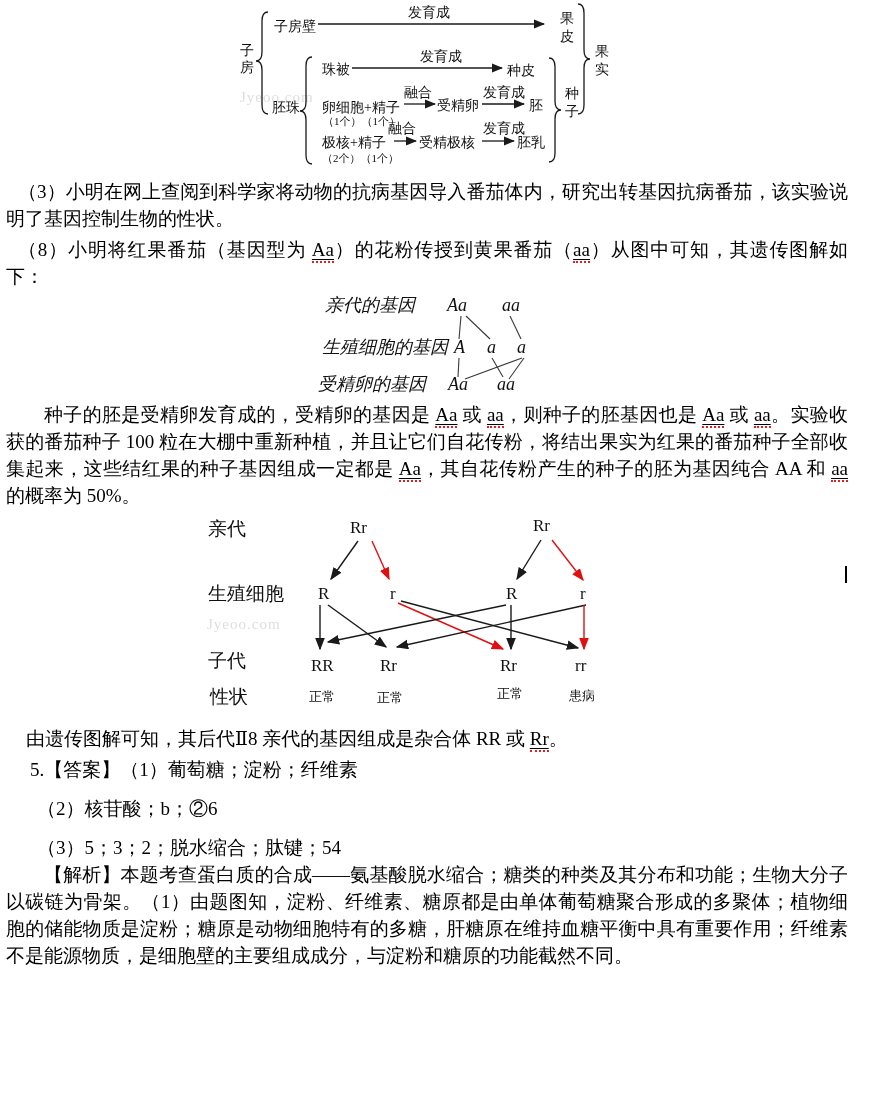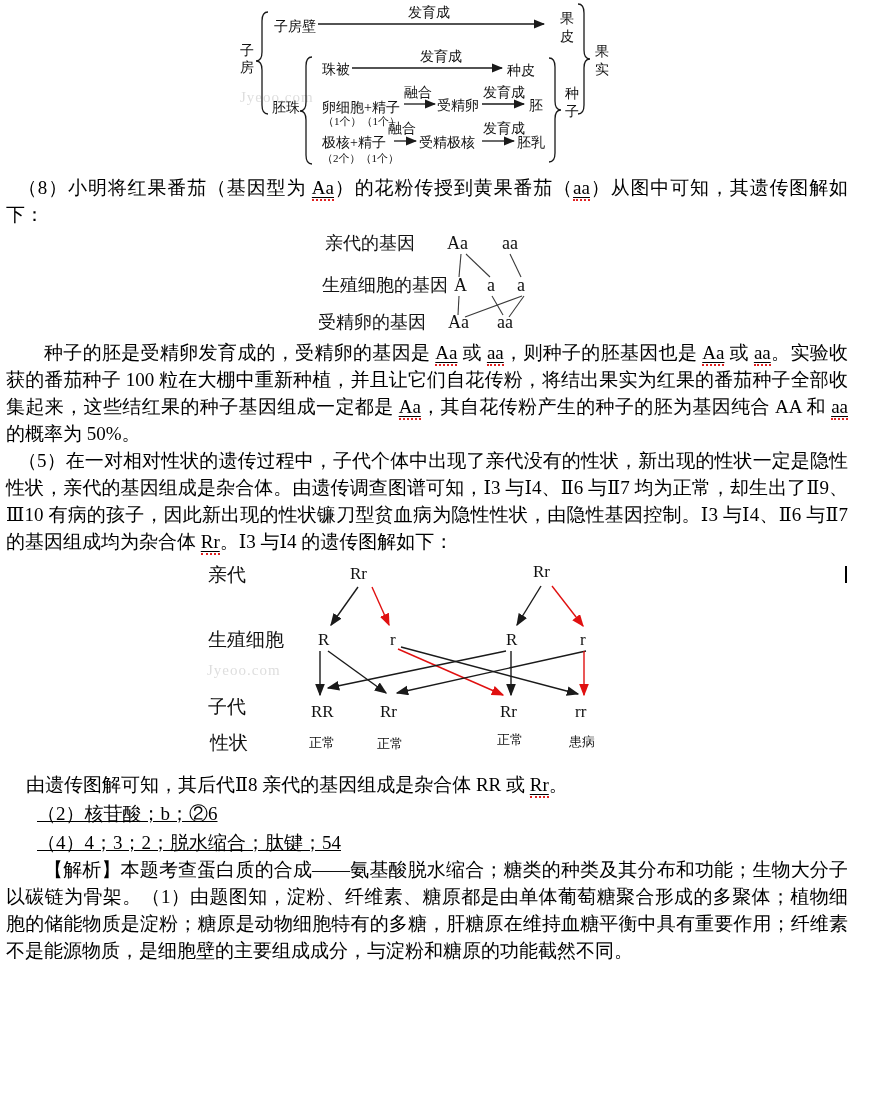--- a/index.html
+++ b/index.html
@@ -5,26 +5,26 @@
   html,body{margin:0;padding:0;background:#fff;}
   body{width:874px;height:1112px;position:relative;overflow:hidden;
        font-family:"Liberation Serif","DejaVu Serif",serif;color:#000;}
   .page{padding:2px 26px 0 6px;}
   .para{margin:0;font-size:19px;line-height:27px;text-align:justify;}
   .ind2{text-indent:38px;}
   .ind1{text-indent:12px;}
   .indA{text-indent:24px;}
   .indB{text-indent:31px;}
   .indC{text-indent:20px;}
-  .mt8{margin-top:8px;}.mt4{margin-top:4px;}.mt2{margin-top:2px;text-decoration:underline;}
+  .mt8{margin-top:8px;}.mt4{margin-top:4px;}.mt2{margin-top:12px;}
   .gene{text-decoration:underline;text-underline-offset:3px;
         border-bottom:2px dotted #e02020;padding-bottom:1px;}
   figure{margin:0;padding:0;}
   .fig1{margin-left:232px;margin-top:0;}
-  .figG1{margin-left:304px;margin-top:2px;}
+  .figG1{margin-left:304px;margin-top:2px;font-style:italic;}
   .figG2{margin-left:194px;margin-top:4px;margin-bottom:16px;}
   svg{display:block;}
   svg text{font-family:"Liberation Serif","DejaVu Serif",serif;fill:#111;}
   .dlab{font-size:14px;}
   .dsmall{font-size:11px;}
   .glab{font-size:18px;}
   .gtype{font-size:18px;}
   .g2lab{font-size:19px;}
   .g2type{font-size:17px;}
   .trait{font-size:13px;}
@@ -87,20 +87,21 @@
       <text class="dlab" x="245" y="131">发育成</text>
       <line x1="244" y1="139" x2="276" y2="139" stroke="#1a1a1a" stroke-width="1.3" marker-end="url(#ahb)"></line>
       <text class="dlab" x="279" y="145">胚乳</text>
 
       <path d="M311,56 Q317,56 317,65 L317,99 Q317,108 323,108 Q317,108 317,117 L317,151 Q317,160 311,160" stroke="#1a1a1a" fill="none" stroke-width="1.3"></path>
       <text class="dlab" x="327" y="96">种</text>
       <text class="dlab" x="327" y="114">子</text>
     </svg>
   </figure>
 
+  <p class="para ind1 mt8"><span>（3）小明在网上查阅到科学家将动物的抗病基因导入番茄体内，研究出转基因抗病番茄，该实验说明了基因控制生物的性状。</span></p>
   <p class="para ind1 mt4"><span>（8）小明将红果番茄（基因型为 </span><span class="gene">Aa</span><span>）的花粉传授到黄果番茄（</span><span class="gene">aa</span><span>）从图中可知，其遗传图解如下：</span></p>
 
   <figure class="figG1">
     <svg width="230" height="105" viewBox="0 0 230 105">
       <text class="glab" x="15" y="19">亲代的基因</text>
       <text class="gtype" x="137" y="19">Aa</text>
       <text class="gtype" x="192" y="19">aa</text>
       <text class="glab" x="12" y="61">生殖细胞的基因</text>
       <text class="gtype" x="144" y="61">A</text>
       <text class="gtype" x="177" y="61">a</text>
@@ -114,21 +115,20 @@
         <line x1="200" y1="24" x2="211" y2="47"></line>
         <line x1="149" y1="66" x2="148" y2="85"></line>
         <line x1="212" y1="66" x2="155" y2="87"></line>
         <line x1="182" y1="66" x2="193" y2="85"></line>
         <line x1="214" y1="66" x2="199" y2="87"></line>
       </g>
     </svg>
   </figure>
 
   <p class="para ind2 mt4"><span>种子的胚是受精卵发育成的，受精卵的基因是 </span><span class="gene">Aa</span><span> 或 </span><span class="gene">aa</span><span>，则种子的胚基因也是 </span><span class="gene">Aa</span><span> 或 </span><span class="gene">aa</span><span>。实验收获的番茄种子 100 粒在大棚中重新种植，并且让它们自花传粉，将结出果实为红果的番茄种子全部收集起来，这些结红果的种子基因组成一定都是 </span><span class="gene">Aa</span><span>，其自花传粉产生的种子的胚为基因纯合 AA 和 </span><span class="gene">aa</span><span> 的概率为 50%。</span></p>
-  <p class="para ind1"><span>（5）在一对相对性状的遗传过程中，子代个体中出现了亲代没有的性状，新出现的性状一定是隐性性状，亲代的基因组成是杂合体。由遗传调查图谱可知，Ⅰ3 与Ⅰ4、Ⅱ6 与Ⅱ7 均为正常，却生出了Ⅱ9、Ⅲ10 有病的孩子，因此新出现的性状镰刀型贫血病为隐性性状，由隐性基因控制。Ⅰ3 与Ⅰ4、Ⅱ6 与Ⅱ7 的基因组成均为杂合体 </span><span class="gene">Rr</span><span>。Ⅰ3 与Ⅰ4 的遗传图解如下：</span></p>
 
   <figure class="figG2">
     <svg width="440" height="196" viewBox="0 0 440 196">
       <text class="g2lab" x="8" y="22">亲代</text>
       <text class="g2type" x="150" y="20">Rr</text>
       <text class="g2type" x="333" y="18">Rr</text>
       <g stroke-width="1.4" fill="none">
         <line x1="158" y1="28" x2="131" y2="66" stroke="#1a1a1a" marker-end="url(#ahb)"></line>
         <line x1="172" y1="28" x2="189" y2="66" stroke="#e01010" marker-end="url(#ahr)"></line>
         <line x1="341" y1="27" x2="317" y2="66" stroke="#1a1a1a" marker-end="url(#ahb)"></line>
@@ -157,19 +157,20 @@
       <text class="g2type" x="375" y="158">rr</text>
       <text class="g2lab" x="10" y="190">性状</text>
       <text class="trait" x="109" y="188">正常</text>
       <text class="trait" x="177" y="189">正常</text>
       <text class="trait" x="297" y="185">正常</text>
       <text class="trait" x="369" y="187">患病</text>
     </svg>
   </figure>
 
   <p class="para indC mt8"><span>由遗传图解可知，其后代Ⅱ8 亲代的基因组成是杂合体 RR 或 </span><span class="gene">Rr</span><span>。</span></p>
+  <p class="para indA mt4"><span>5.【答案】（1）葡萄糖；淀粉；纤维素</span></p>
   <p class="para indB mt2"><span>（2）核苷酸；b；②6</span></p>
-  <p class="para indB mt2"><span>（4）4；3；2；脱水缩合；肽键；54</span></p>
+  <p class="para indB mt2"><span>（3）5；3；2；脱水缩合；肽键；54</span></p>
   <p class="para ind2"><span>【解析】本题考查蛋白质的合成——氨基酸脱水缩合；糖类的种类及其分布和功能；生物大分子以碳链为骨架。（1）由题图知，淀粉、纤维素、糖原都是由单体葡萄糖聚合形成的多聚体；植物细胞的储能物质是淀粉；糖原是动物细胞特有的多糖，肝糖原在维持血糖平衡中具有重要作用；纤维素不是能源物质，是细胞壁的主要组成成分，与淀粉和糖原的功能截然不同。</span></p>
 
 </div>
 
 <div class="cursor"></div>
 
 </body></html>

